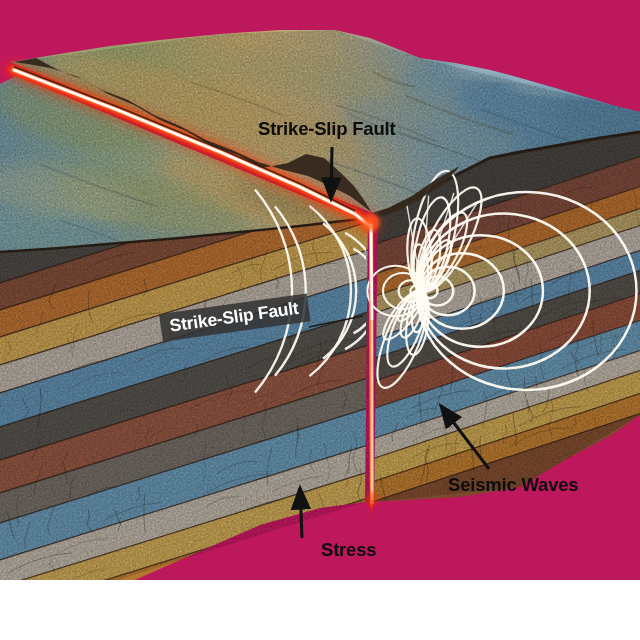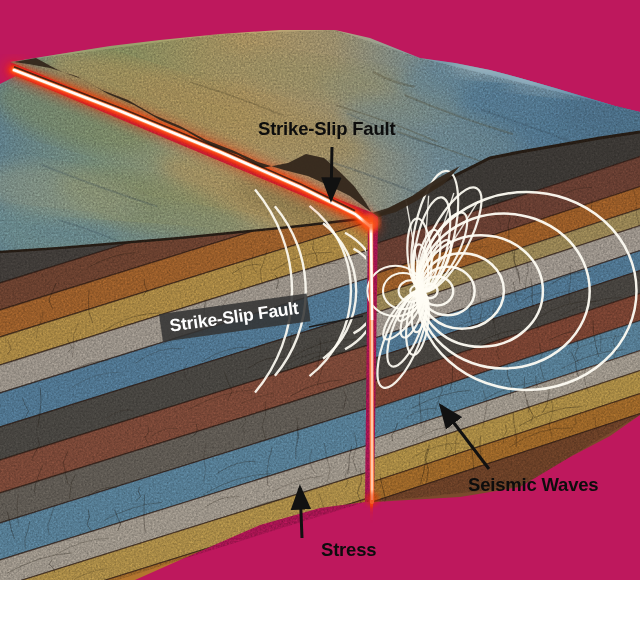--- a/index.html
+++ b/index.html
@@ -5,21 +5,21 @@
   html,body{margin:0;padding:0;background:#fff;}
   #wrap{position:relative;width:640px;height:580px;overflow:hidden;background:#be185d;
         font-family:"Liberation Sans",sans-serif;}
   svg{position:absolute;left:0;top:0;}
   .lbl{position:absolute;font:700 18.5px "Liberation Sans",sans-serif;color:#0d0d0d;
        letter-spacing:-0.2px;white-space:nowrap;}
   .banner{position:absolute;left:161px;top:314px;transform:rotate(-8deg);transform-origin:0 50%;
           background:rgba(52,52,52,0.87);color:#fff;font:700 17.5px "Liberation Sans",sans-serif;
           padding:3px 10px 4px 9px;white-space:nowrap;letter-spacing:-0.2px;}
   .lbl-top{left:258px;top:118px;}
-  .lbl-seismic{left:468px;top:474px;}
+  .lbl-seismic{left:448px;top:474px;}
   .lbl-stress{left:277px;top:539px;margin-left:44px;}
 </style>
 </head>
 <body>
 
 <div id="wrap">
   <svg id="art" width="640" height="640" viewBox="0 0 640 640">
     <defs>
       <filter id="b4">
           <feGaussianBlur stdDeviation="4"></feGaussianBlur>

